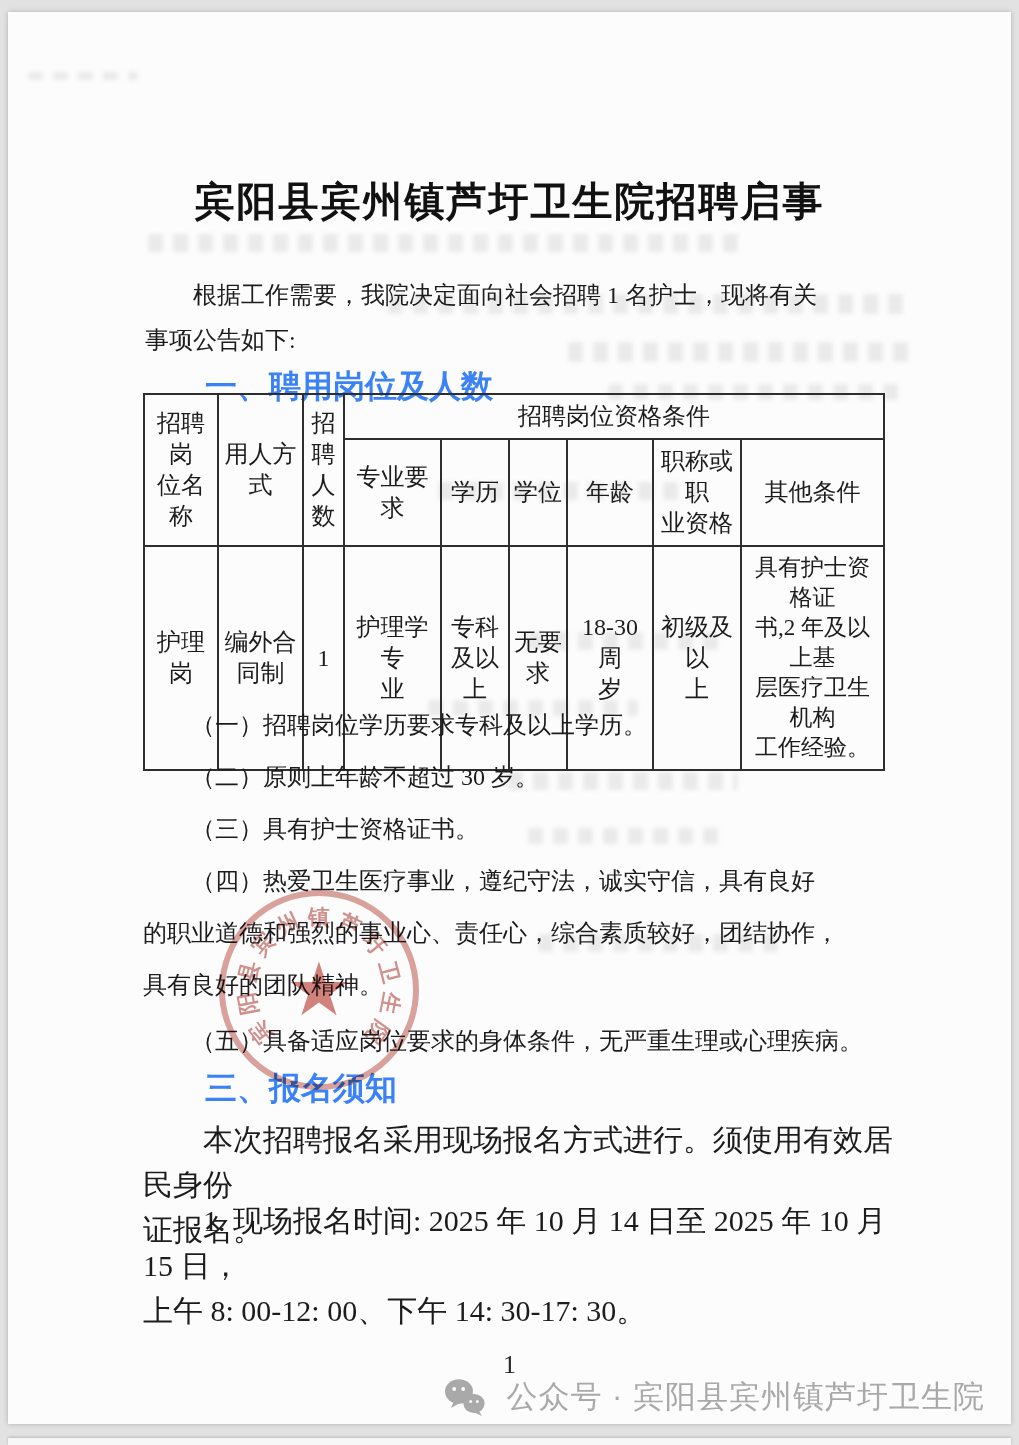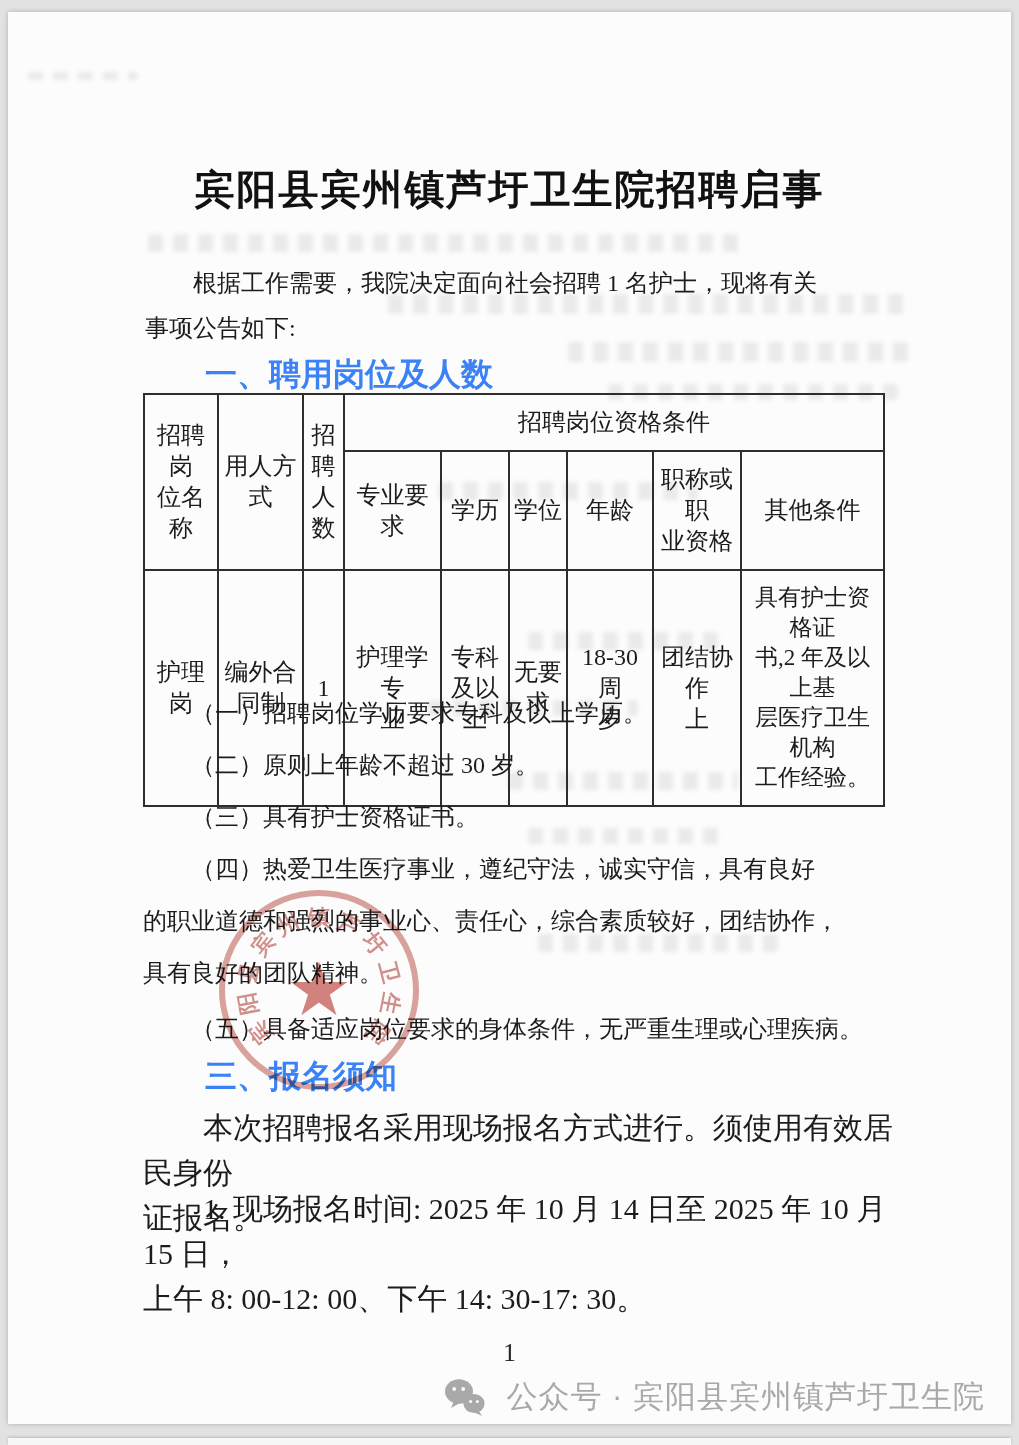--- a/index.html
+++ b/index.html
@@ -19,21 +19,21 @@
   .next-page {
     position:absolute; left:8px; top:1438px; width:1003px; height:7px;
     background:#f7f7f7; box-shadow:0 -1px 3px rgba(0,0,0,0.18);
   }
   
   .ghost {
     position:absolute; z-index:0; border-radius:3px;
     background:repeating-linear-gradient(90deg, rgba(50,50,55,0.085) 0 15px, rgba(0,0,0,0) 15px 25px);
     filter:blur(2px);
   }
-  .layer { position:absolute; z-index:1; }
+  .layer { position:absolute; z-index:1;margin-top:12px; }
   .ml { white-space:pre-line; }
 
   .doc-title {
     left:0; top:150px; width:1003px; text-align:center;
     font-size:40px; font-weight:bold; letter-spacing:2px;
     font-family:"Liberation Serif", serif; color:#111;
   }
   .para { font-size:24px; line-height:45px; text-indent:2em; }
   .intro { left:137px; top:249px; width:762px; }
   .heading {
@@ -53,21 +53,21 @@
   .p-3 { left:135px; top:1093px; width:766px; font-size:30px; line-height:45px; text-indent:2em; }
   .p-3b { left:135px; top:1174px; width:770px; font-size:30px; line-height:45px; text-indent:2em; }
 
   table.recruit {
     position:absolute; z-index:1; left:135px; top:381px; width:740px;
     border-collapse:collapse; table-layout:fixed;
     font-size:24px; line-height:31px; text-align:center;
     background:transparent;
   }
   table.recruit td {
-    border:2px solid #2e2e2e; vertical-align:middle; padding:12px 3px;
+    border:2px solid #2e2e2e; vertical-align:middle; padding:6px 3px;
     white-space:pre-line;
   }
   tr.th1 { height:42px; }
   tr.th2 { height:79px;text-align:center; }
   tr.trow { height:108px; }
   td.other-cond { font-size:23px; line-height:30px; }
 
   
   .seal {
     position:absolute; z-index:3; left:211px; top:878px; width:200px; height:200px;
@@ -164,21 +164,21 @@
       <td>1</td>
       <td>护理学专
 业</td>
       <td>专科
 及以
 上</td>
       <td>无要
 求</td>
       <td>18-30 周
 岁</td>
-      <td>团结协作
+      <td>初级及以
 上</td>
       <td class="other-cond">具有护士资格证
 书,2 年及以上基
 层医疗卫生机构
 工作经验。</td>
     </tr>
   </tbody>
     </table>
 
   <div class="layer cond c-1">（一）招聘岗位学历要求专科及以上学历。</div>

